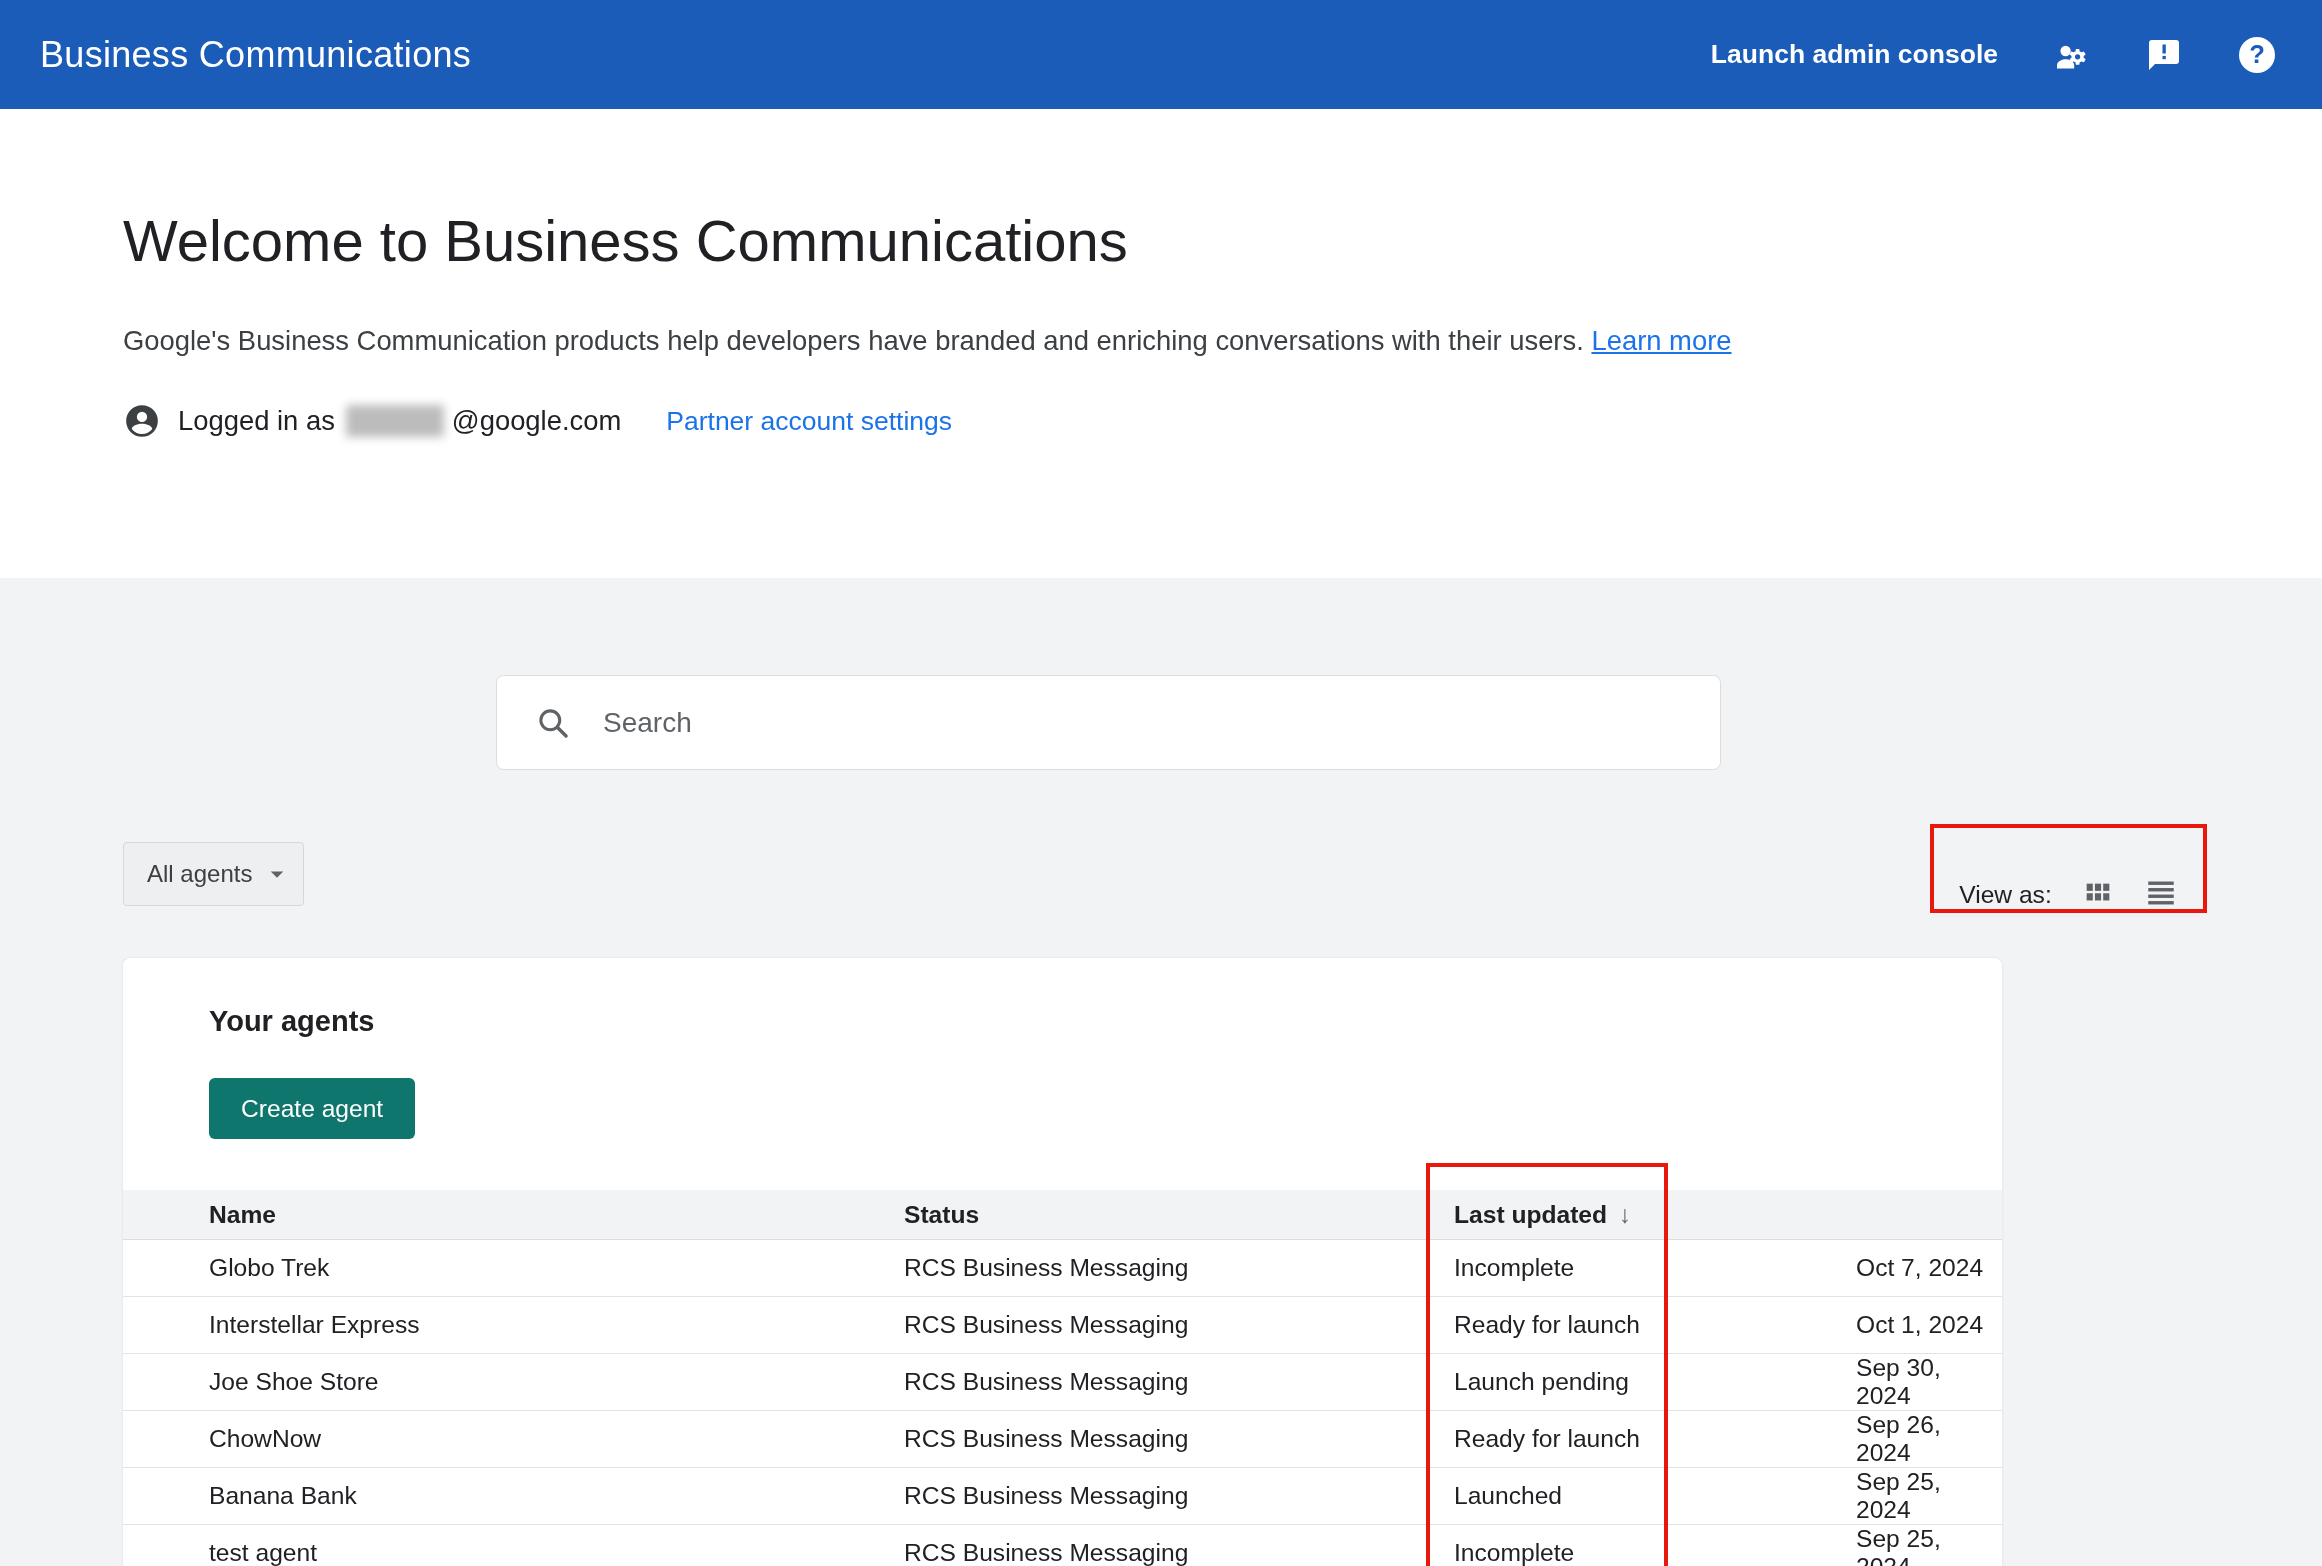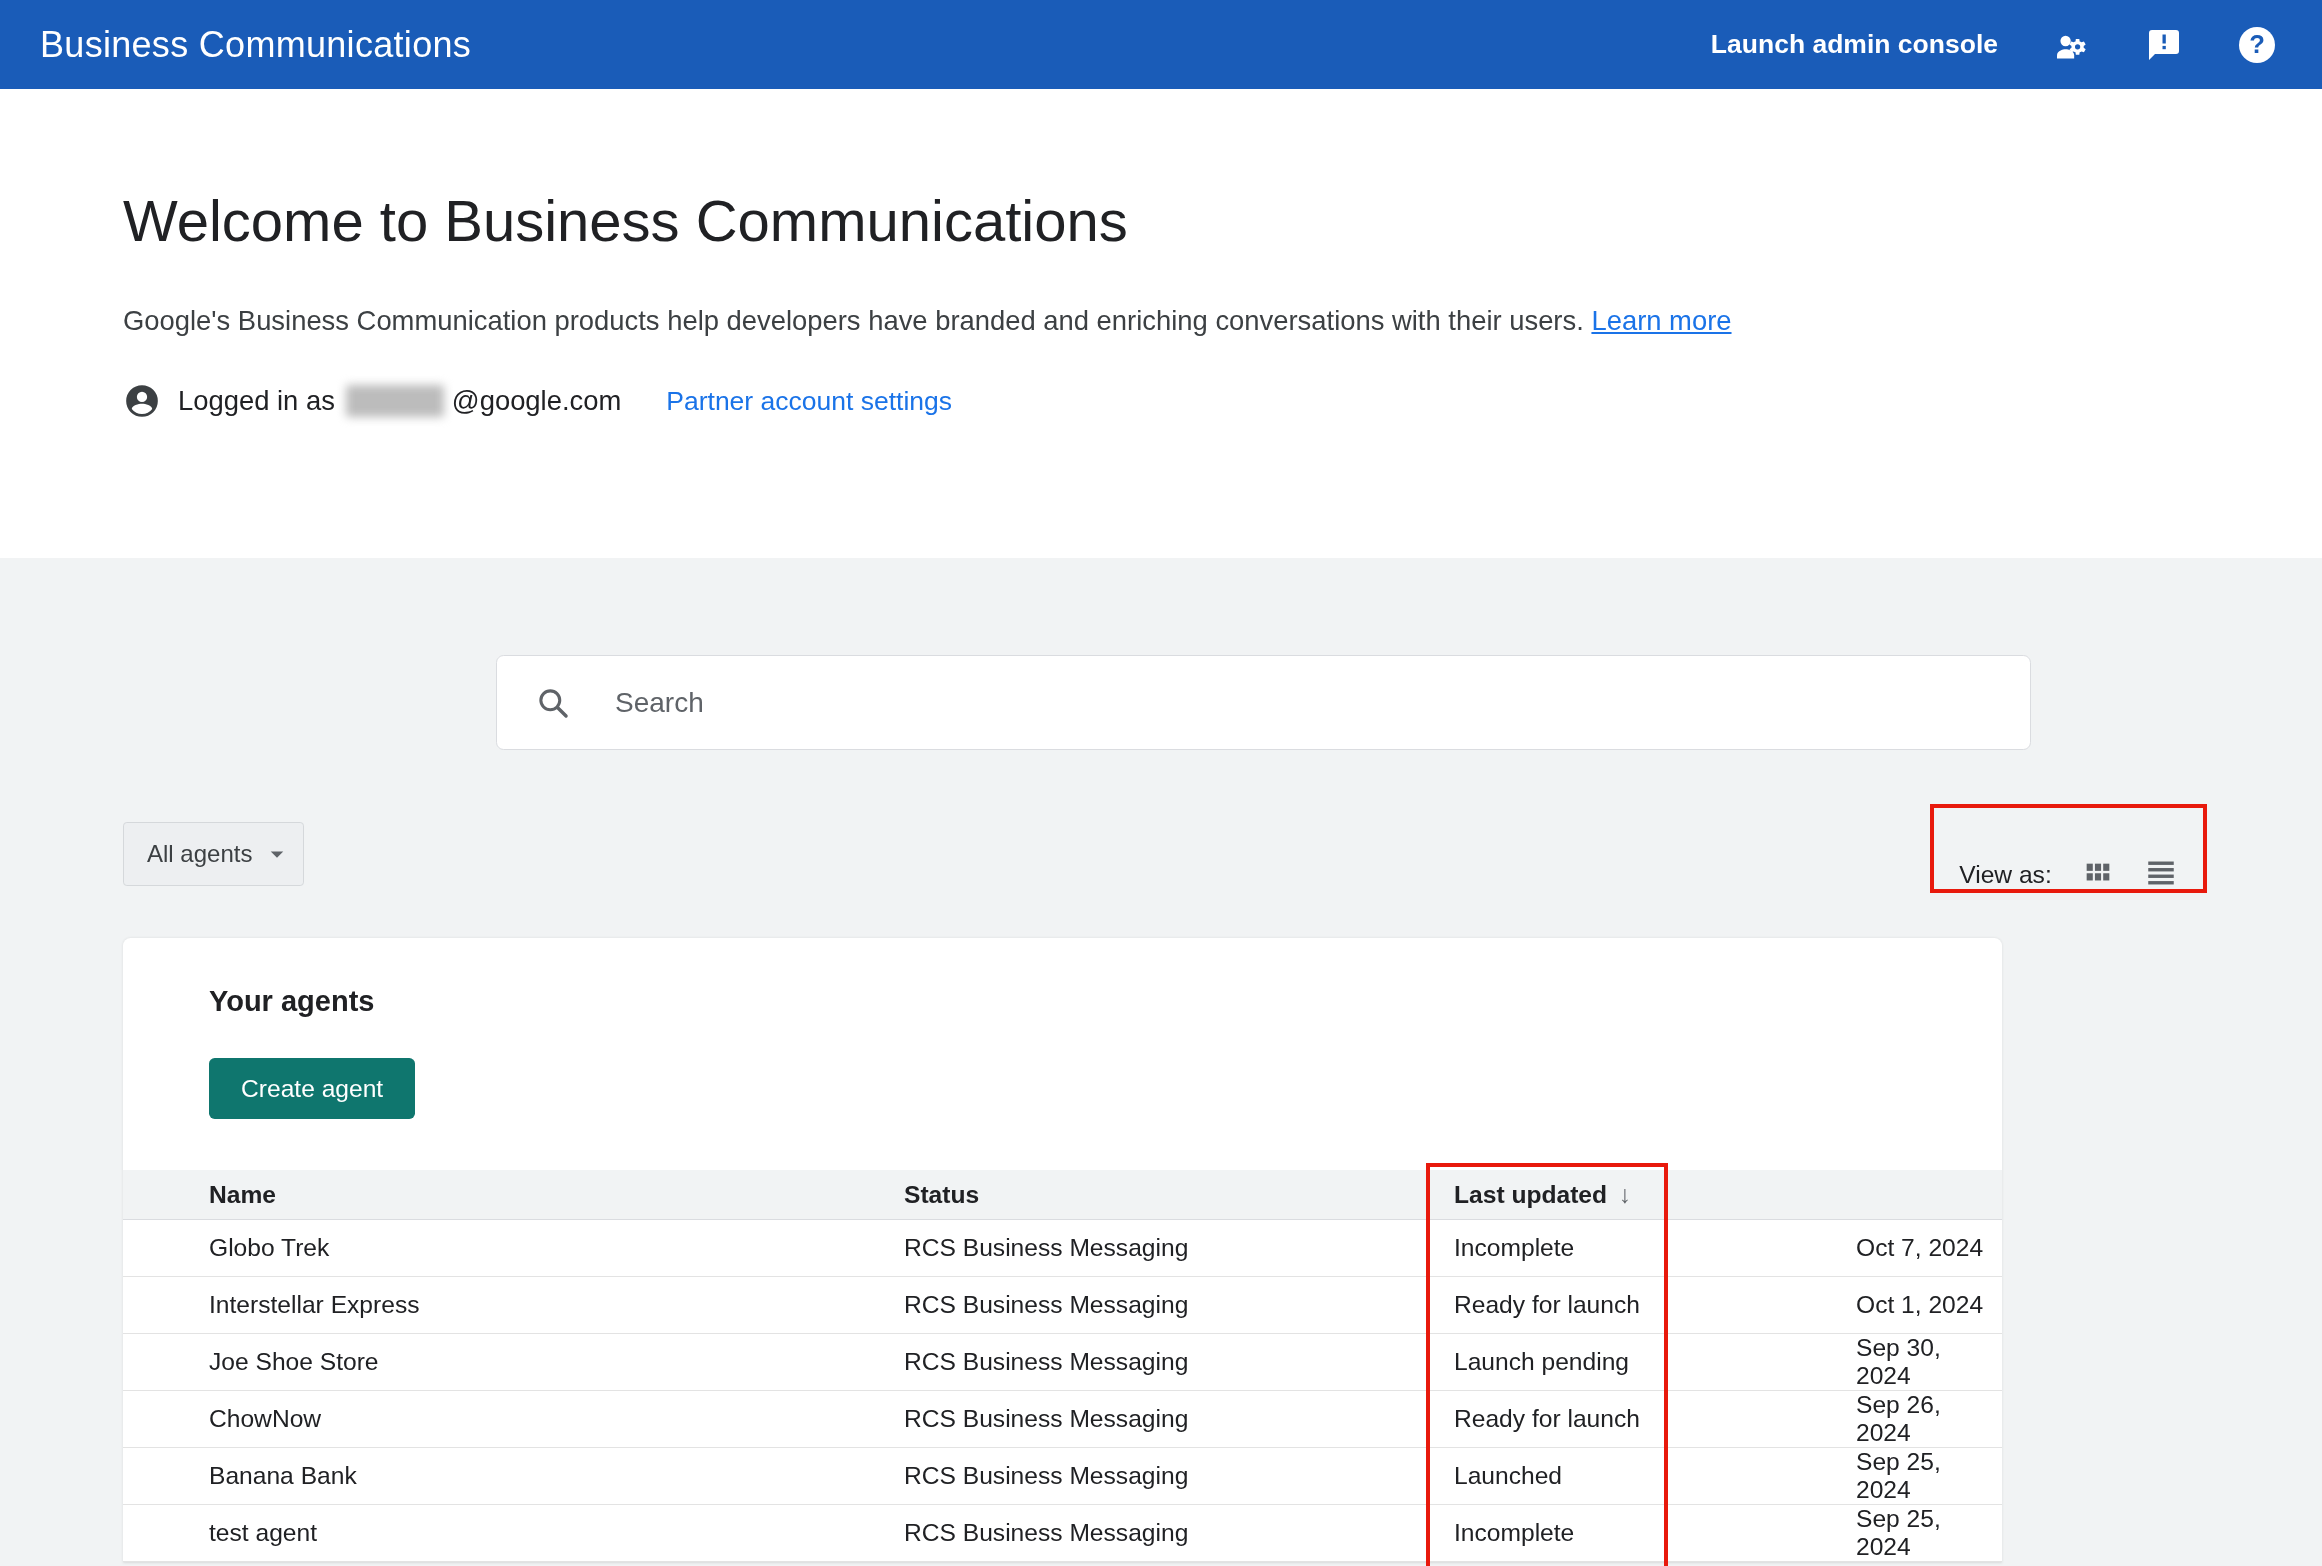--- a/index.html
+++ b/index.html
@@ -5,21 +5,21 @@
   * { box-sizing: border-box; }
   html,body { margin:0; padding:0; }
   body {
     width:2322px; height:1566px; overflow:hidden; position:relative;
     font-family:"Liberation Sans","DejaVu Sans",sans-serif;
     background:#ffffff; color:#202124;
   }
 
   
   .appbar {
-    height:89px; background:#1a5cb8; display:flex; align-items:center;
+    height:109px; background:#1a5cb8; display:flex; align-items:center;
     padding:0 45px 0 40px;
     gap:38px;
   }
   .appbar-title { color:#fff; font-size:36px; font-weight:400; letter-spacing:0.3px; }
   .appbar-right { margin-left:auto; display:flex; align-items:center; gap:53px; }
   .launch-admin { color:#fff; font-size:26.5px; font-weight:700; cursor:pointer; white-space:nowrap; }
   .appbar-iconbtn { width:40px; height:40px; display:flex; align-items:center; justify-content:center; cursor:pointer; }
   .help-circle {
     width:36px; height:36px; border-radius:50%; background:#fff; color:#1a5cb8;
     display:flex; align-items:center; justify-content:center; font-size:25.6px; font-weight:700;
@@ -32,24 +32,23 @@
   .subtitle a { color:#1a73e8; text-decoration:underline; cursor:pointer; }
   .loggedin { margin-top:45px; display:flex; align-items:center; font-size:27.4px; color:#202124; }
   .loggedin svg { margin-right:17px; }
   .redacted { display:inline-block; width:98px; height:32px; background:#bcbcbc; border-radius:2.8px; filter:blur(4.7px); margin:0 7.6px 0 11.4px; }
   .partner-link { margin-left:45px; color:#1a73e8; font-size:26.5px; font-weight:500; text-decoration:none; cursor:pointer; }
 
   
   .graysec { background:#f1f3f4; height:1008px; padding-top:97px; }
 
   .searchbar {
-    margin-left:496px; width:1535px; height:95px; background:#fff;
+    margin-left:496px; width:1225px; height:95px; background:#fff;
     border:0.9px solid #dadce0; border-radius:7.6px; display:flex; align-items:center;
     padding:0 19px 0 38px;
-    gap:12px;
   }
   .searchbar input {
     flex:1; border:none; outline:none; background:transparent;
     font-family:inherit; font-size:28px; color:#202124; margin-left:30px;
   }
   .searchbar input::placeholder { color:#5f6368; opacity:1; }
 
   .filter-row { position:relative; margin-top:60px; height:89px; }
   .agents-dropdown {
     position:absolute; left:123px; top:12.3px; height:64px;

